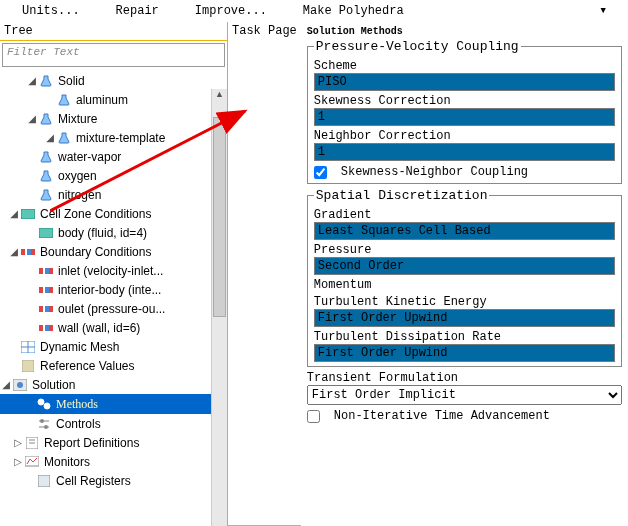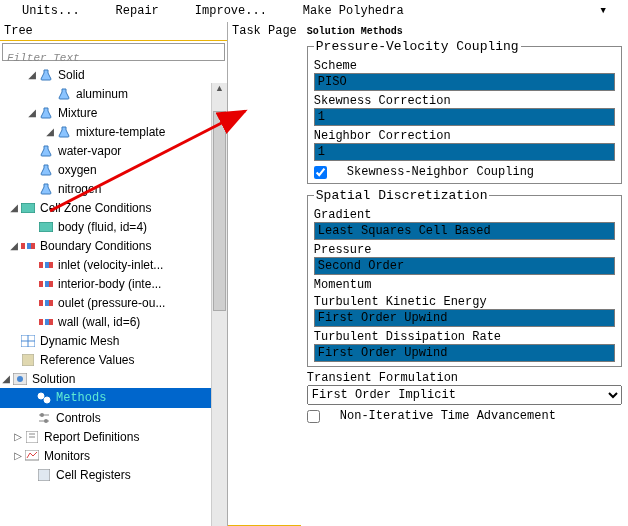--- a/index.html
+++ b/index.html
@@ -4,34 +4,34 @@
 <style>
 * { box-sizing: border-box; margin: 0; padding: 0; }
 body { font-family: "Segoe UI", Tahoma, sans-serif; font-size: 12px; background: #fff; width: 628px; height: 526px; overflow: hidden; position: relative; }
 .menubar { height: 22px; display: flex; align-items: center; padding: 0 4px; }
 .menubar span { margin: 12px 18px; color: #000; font-family: "Courier New", monospace; text-align: center; }
 .menubar .dd { margin-left: auto; font-size: 9px; }
 .layout { display: flex; height: calc(100% - 22px); }
 .left { width: 228px; border-right: 1px solid #aaa; display: flex; flex-direction: column; }
 .right { flex: 1; display: flex; flex-direction: row; }
 .pane-title { font-family: "Courier New", monospace; padding: 2px 4px; border-bottom: 1px solid #eab308; }
-.filter { border: 1px solid #999; margin: 2px; padding: 8px 4px; color: #888; font-style: italic; font-family: "Courier New", monospace; font-size: 11px; height: 18px; }
+.filter { border: 1px solid #999; margin: 2px; padding: 2px 4px; color: #888; font-style: italic; font-family: "Courier New", monospace; font-size: 11px; height: 24px; }
 .tree { flex: 1; overflow: hidden; padding-top: 2px; position: relative; }
 .node { display: flex; align-items: center; height: 19px; white-space: nowrap; cursor: default; }
-.node.sel { background: #0066cc; color: #5eead4; }
+.node.sel { background: #0066cc; color: #fef9c3; font-family: Liberation Serif, serif; }
 .tw { width: 12px; text-align: center; color: #555; font-size: 10px; }
 .sp0 { padding-left: 8px; } .sp1 { padding-left: 26px; } .sp2 { padding-left: 44px; } .sp3 { padding-left: 26px; }
 .ic { width: 16px; height: 14px; margin-right: 4px; display: inline-flex; align-items: center; justify-content: center; }
 .task { flex: 1; padding: 4px 6px; font-family: "Courier New", monospace; overflow: hidden; }
 .task .hdr { font-weight: bold; font-size: 10px; margin-bottom: 2px; }
 fieldset { border: 1px solid #888; margin-bottom: 4px; padding: 2px 6px 4px 6px; }
 legend { font-family: "Courier New", monospace; font-size: 13px; padding: 0 2px; }
 .lbl { margin-top: 3px; }
 .fld { width: 100%; border: 1px solid #7a7a7a; background: #0369a1; font-family: "Courier New", monospace; font-size: 12px; padding: 1px 3px; height: 18px; }
-.cbrow { display: flex; align-items: center; margin-top: 4px; gap: 20px; }
+.cbrow { display: flex; align-items: center; margin-top: 4px; gap: 14px; }
 .cbrow input { width: 13px; height: 13px; }
 .sel { width: 100%; font-family: "Courier New", monospace; font-size: 12px; height: 20px; }
 .scrollbar { position: absolute; right: 0; top: 20px; bottom: 0; width: 16px; background: #e8e8e8; border-left: 1px solid #ccc; }
 .scrollbar .thumb { background: #cfcfcf; border: 1px solid #aaa; height: 200px; margin: 14px 1px; }
 .scrollbar .arr { height: 14px; text-align: center; font-size: 9px; color: #555; }
 .arrow-svg { position: absolute; left: 50px; top: 56px; pointer-events: none; z-index: 10; }
 </style>
 </head>
 <body>
 

